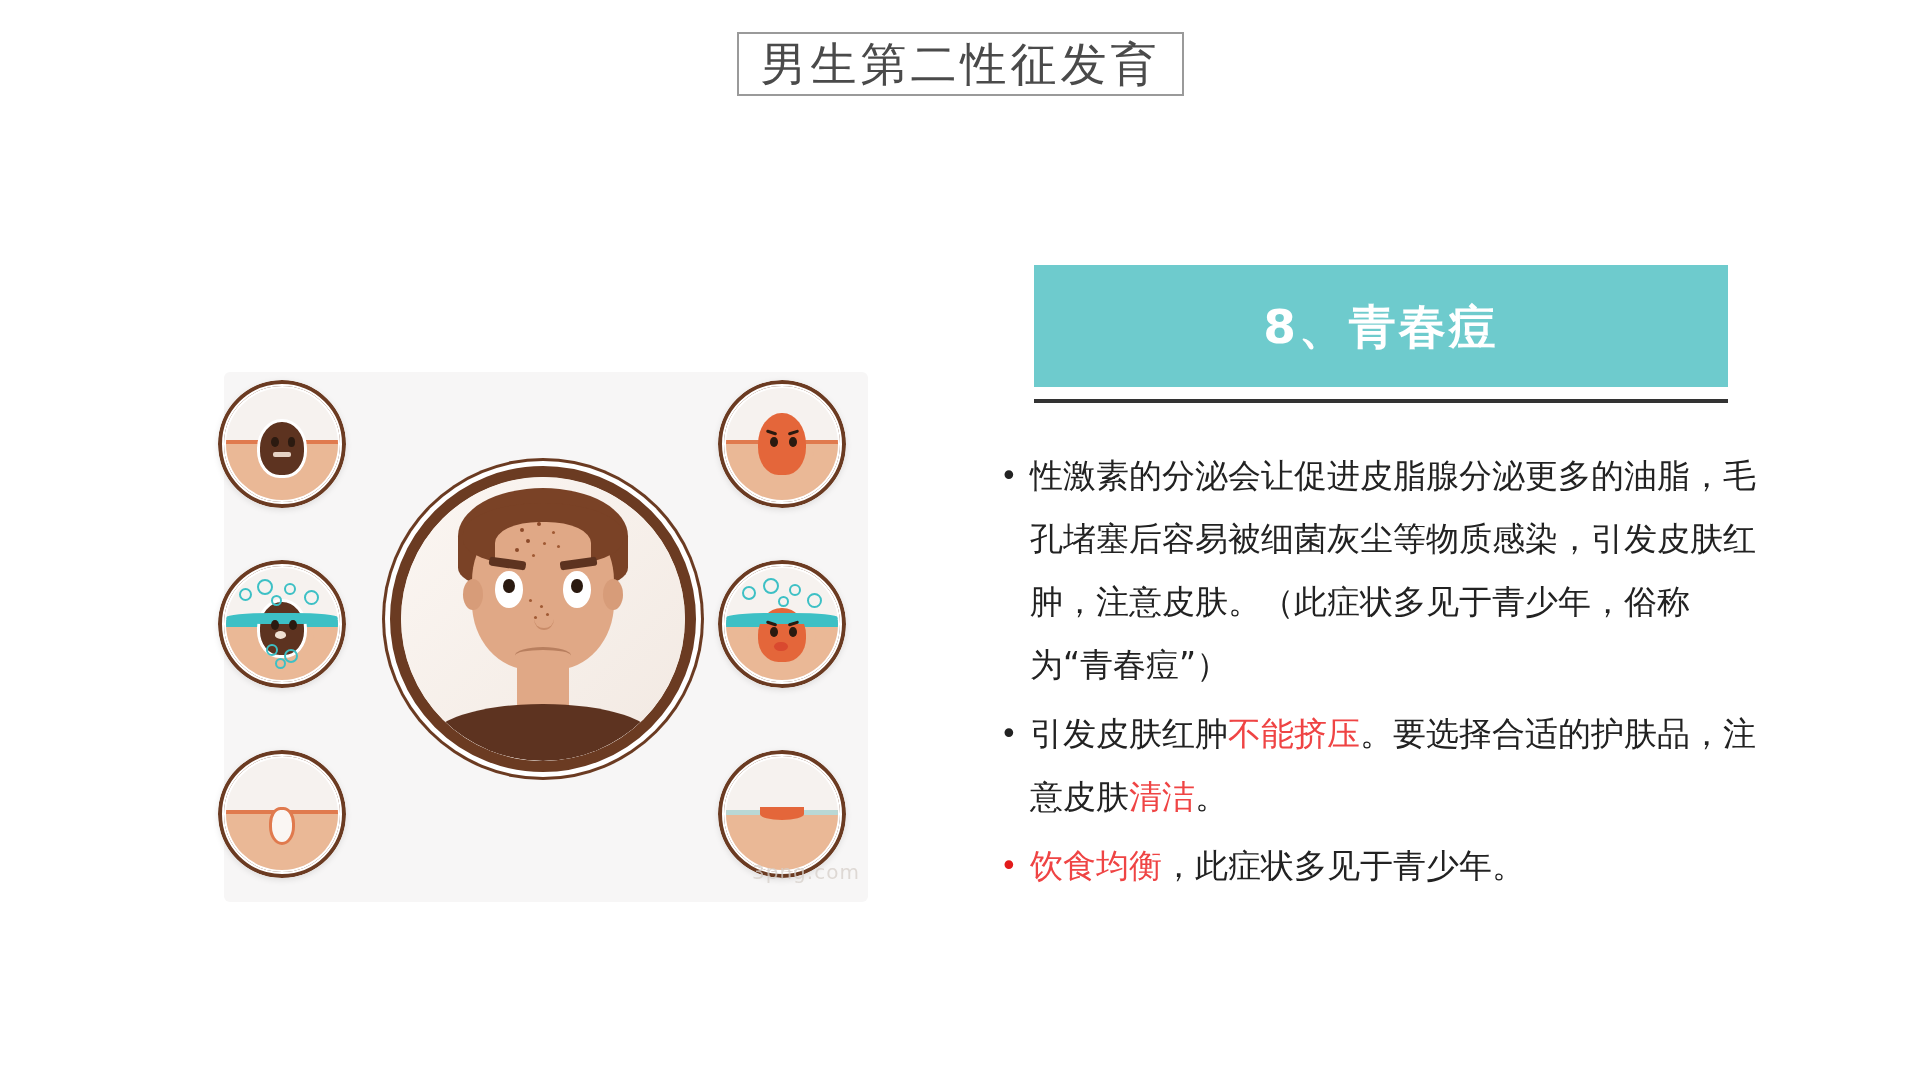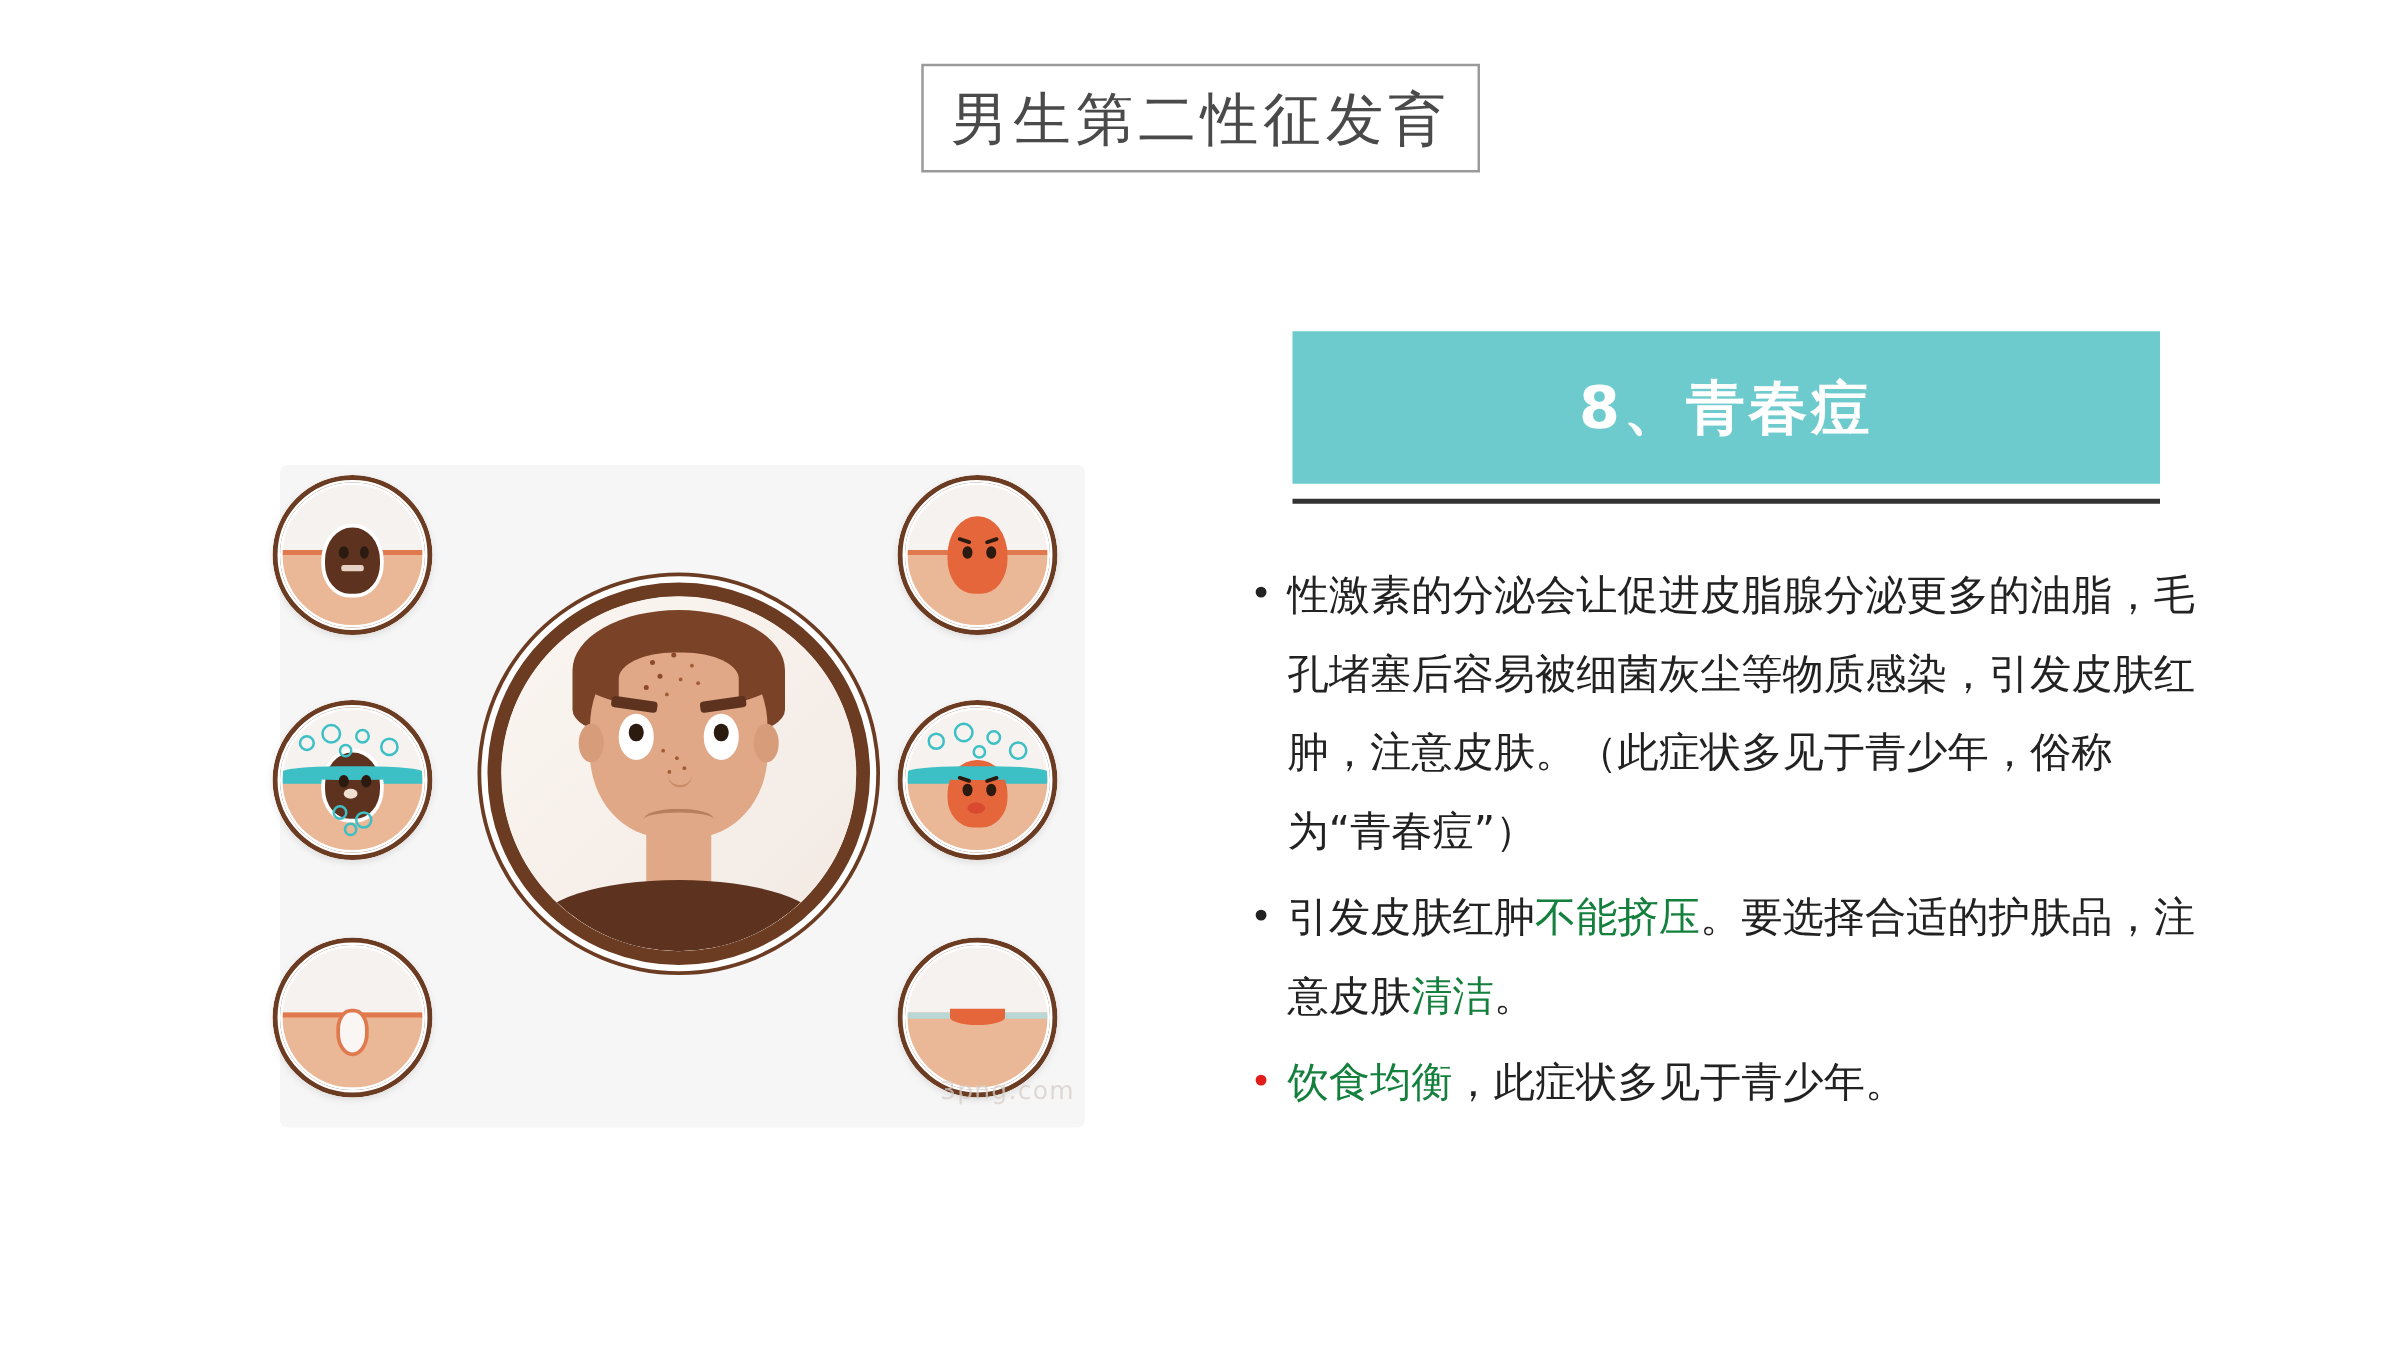--- a/index.html
+++ b/index.html
@@ -8,25 +8,24 @@
     background:#ffffff;
     font-family:"DejaVu Sans","Liberation Sans",sans-serif;
     overflow:hidden;
     position:relative;
   }
 
   
   .title-box{
     position:absolute;
     left:737px;top:32px;
-    width:447px;height:87px;
+    width:447px;height:64px;
     border:2px solid #9a9a9a;
     display:flex;align-items:center;justify-content:center;
     box-sizing:border-box;
-    margin-top:19px;
   }
   .title-text{
     font-size:46px;
     color:#4a4a4a;
     letter-spacing:4px;
     line-height:1;
     white-space:nowrap;
   }
 
   
@@ -312,21 +311,21 @@
     color:#222222;
   }
   .dot.red{color:#e21b1b;}
   .btext{
     flex:1 1 auto;
     font-size:33px;
     line-height:63px;
     color:#222222;
     letter-spacing:0px;
   }
-  .red{color:#15803d;}
+  .red{color:#ef4444;}
 </style>
 </head>
 <body>
 
 <div class="title-box">
   <span class="title-text">男生第二性征发育</span>
 </div>
 
 <div class="illus-panel"></div>
 <div class="illus-wrap">

